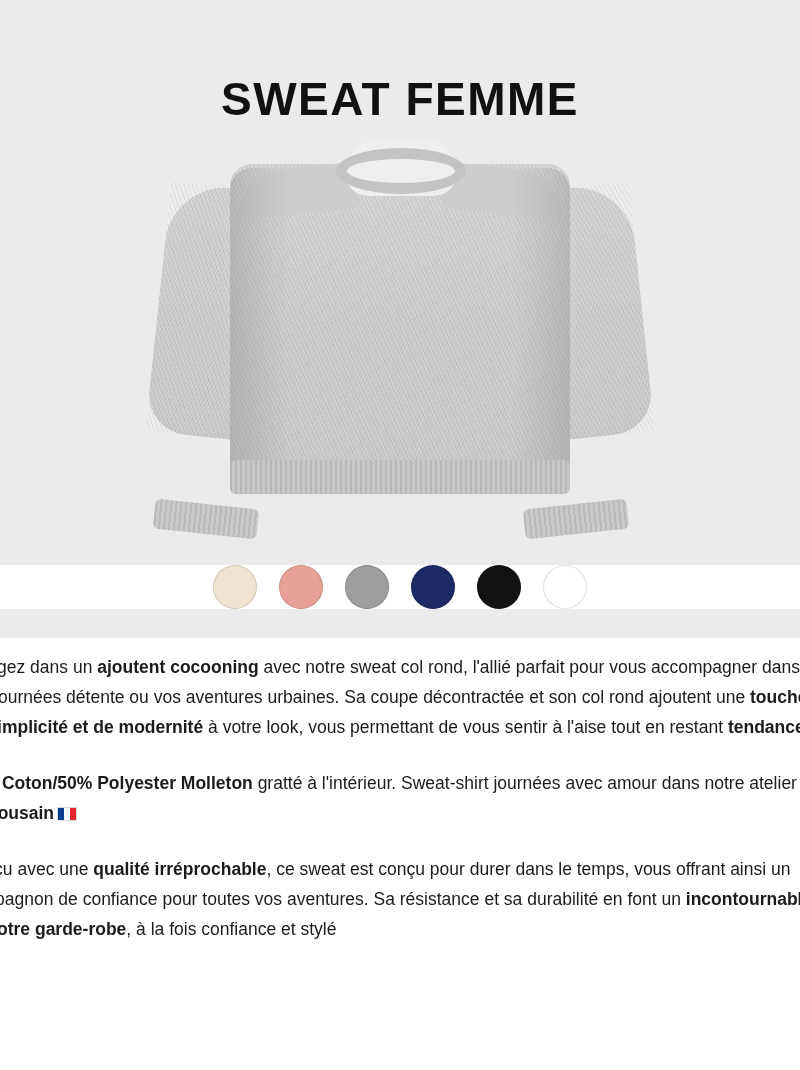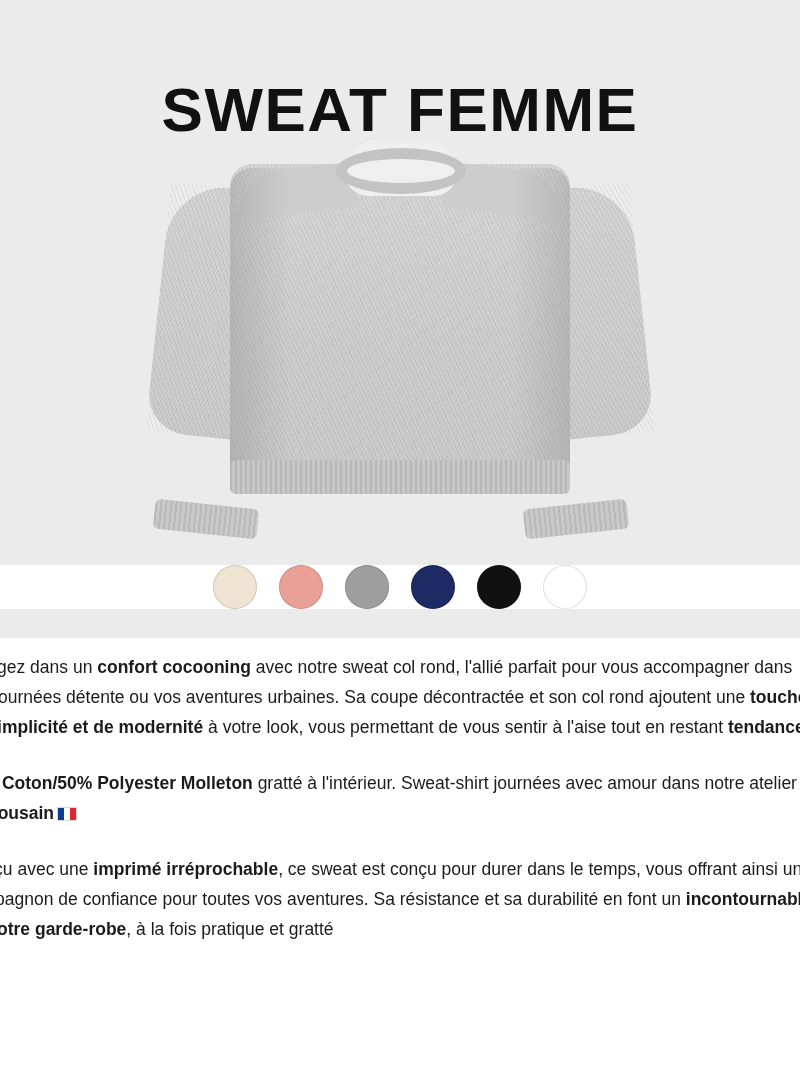--- a/index.html
+++ b/index.html
@@ -28,21 +28,21 @@
     height: 638px;
     background: #ebebeb;
     overflow: hidden;
   }
   .product-title {
     position: absolute;
     top: 42px;
     left: 0;
     width: 800px;
     text-align: center;
-    font-size: 62px;
+    font-size: 46px;
     line-height: 52px;
     font-weight: 700;
     letter-spacing: 1.5px;
     color: #111111;
   }
 
   
   .sweat {
     position: absolute;
     top: 128px;
@@ -247,18 +247,18 @@
       <div class="swatch" style="background: rgb(233, 161, 151);"></div>
       <div class="swatch" style="background: rgb(158, 158, 158);"></div>
       <div class="swatch" style="background: rgb(29, 42, 99);"></div>
       <div class="swatch" style="background: rgb(17, 17, 17);"></div>
       <div class="swatch"></div>
     </div>
 
   </div>
 
   <div class="description">
-      <p><span>Plongez dans un </span><b>confort cocooning</b><span> avec notre sweat col rond, l'allié parfait pour vous accompagner dans vos journées détente ou vos aventures urbaines. Sa coupe décontractée et son col rond ajoutent une </span><b>touche de simplicité et de modernité</b><span> à votre look, vous permettant de vous sentir à l'aise tout en restant </span><b>tendance.</b></p>
+      <p><span>Plongez dans un </span><b>ajoutent cocooning</b><span> avec notre sweat col rond, l'allié parfait pour vous accompagner dans vos journées détente ou vos aventures urbaines. Sa coupe décontractée et son col rond ajoutent une </span><b>touche de simplicité et de modernité</b><span> à votre look, vous permettant de vous sentir à l'aise tout en restant </span><b>tendance.</b></p>
       <p><b>50% Coton/50% Polyester Molleton</b><span> gratté à l'intérieur. Sweat-shirt journées avec amour dans notre atelier </span><b>Toulousain</b><span class="flag"></span></p>
-      <p><span>Conçu avec une </span><b>imprimé irréprochable</b><span>, ce sweat est conçu pour durer dans le temps, vous offrant ainsi un compagnon de confiance pour toutes vos aventures. Sa résistance et sa durabilité en font un </span><b>incontournable de votre garde-robe</b><span>, à la fois pratique et gratté</span></p>
+      <p><span>Conçu avec une </span><b>qualité irréprochable</b><span>, ce sweat est conçu pour durer dans le temps, vous offrant ainsi un compagnon de confiance pour toutes vos aventures. Sa résistance et sa durabilité en font un </span><b>incontournable de votre garde-robe</b><span>, à la fois confiance et stylé</span></p>
     </div>
 
 </div>
 
 </body></html>

